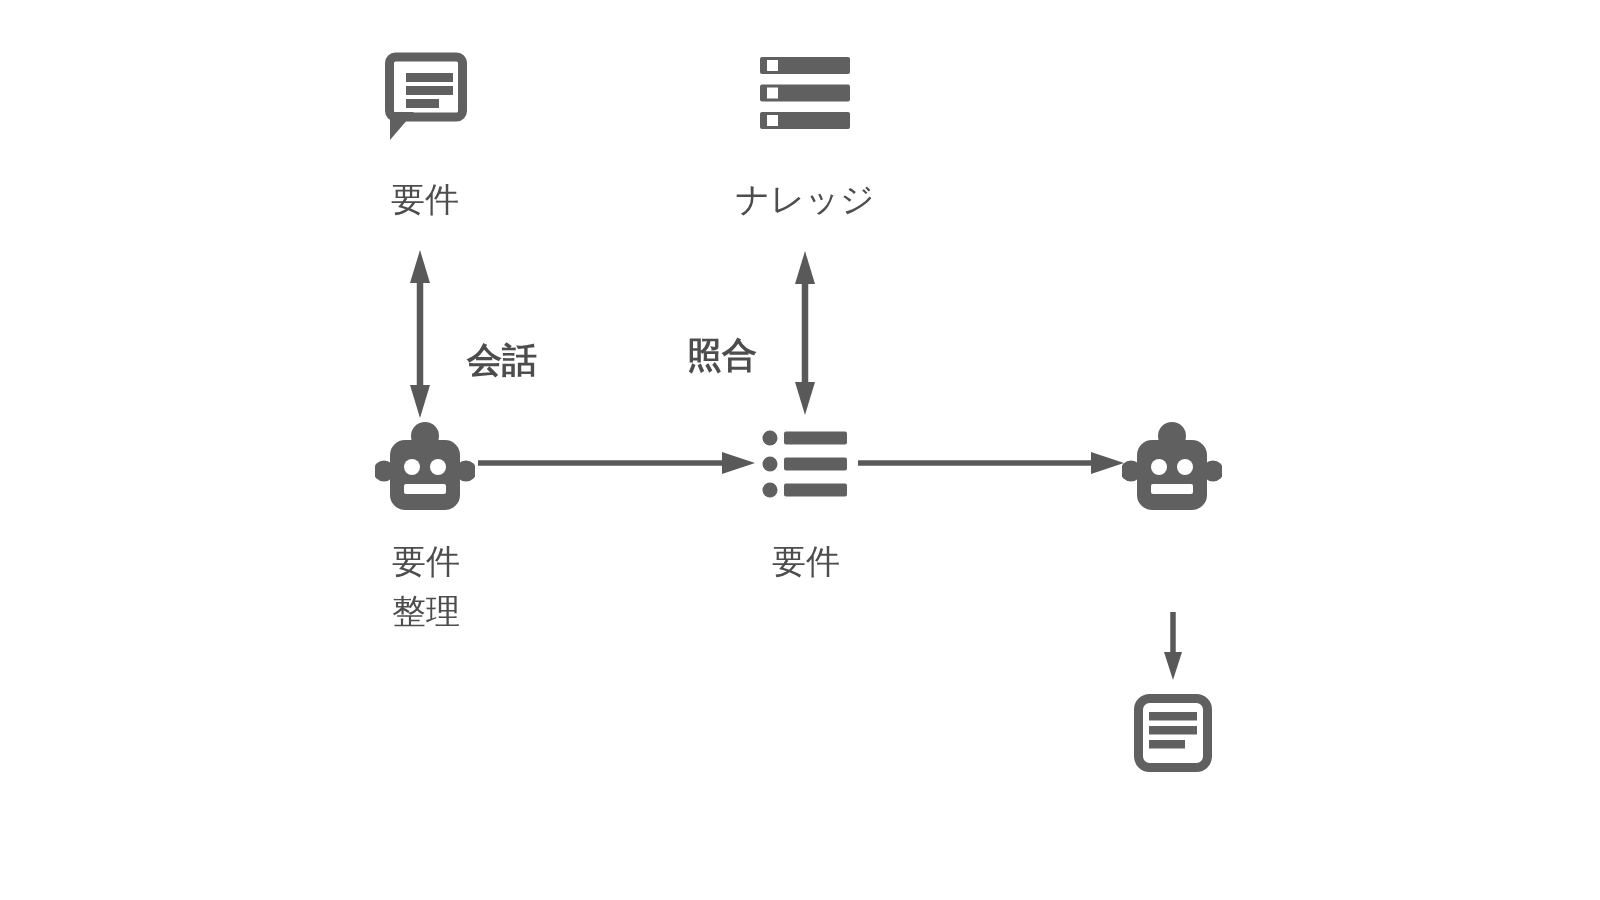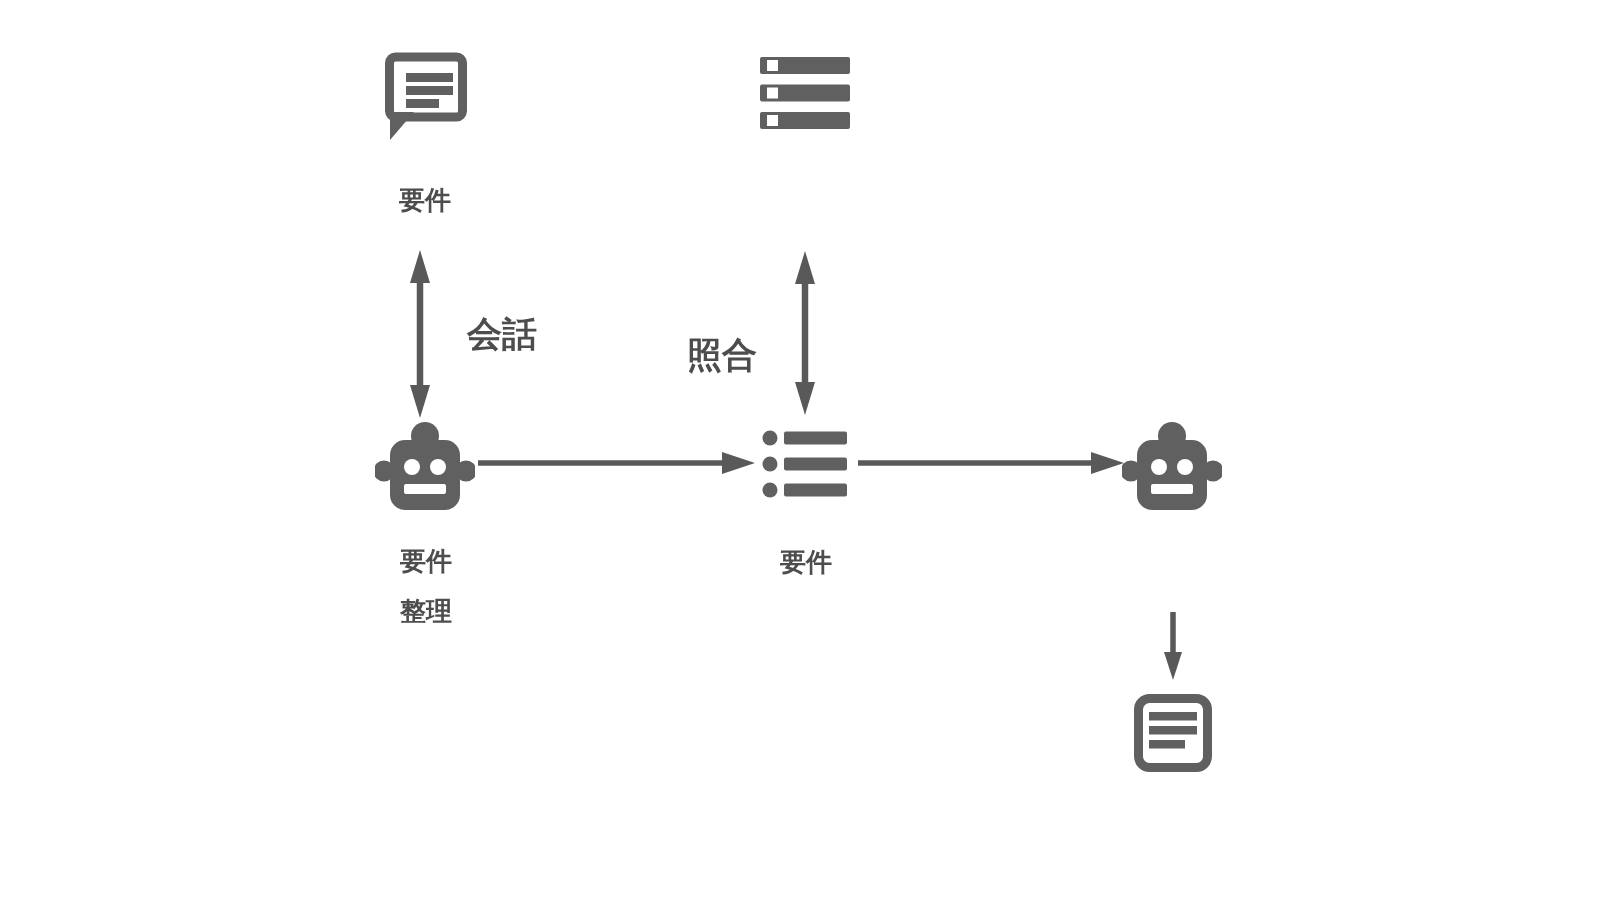--- a/index.html
+++ b/index.html
@@ -3,21 +3,21 @@
 <meta charset="utf-8">
 <style>
   html,body{margin:0;padding:0;background:#ffffff;}
   #stage{
     position:relative;width:1600px;height:900px;background:#ffffff;overflow:hidden;
     font-family:"DejaVu Sans","Liberation Sans",sans-serif;
   }
   .abs{position:absolute;}
   .node-label{
     position:absolute;transform:translate(-50%,-50%);
-    color:#4d4d4d;font-weight:700;font-size:26px;white-space:nowrap;text-align:center;
+    color:#4d4d4d;font-weight:400;font-size:34px;white-space:nowrap;text-align:center;
   }
   .edge-label{
     position:absolute;transform:translate(-50%,-50%);
     color:#4d4d4d;font-weight:700;font-size:35px;white-space:nowrap;
   }
   .two-line{line-height:50px;}
   svg{display:block;}
 </style>
 </head>
 <body>
@@ -34,27 +34,28 @@
   <div class="node-label" style="left:425px;top:200px;">要件</div>
 
   <svg class="abs" style="left:760px;top:57px;" width="90" height="72" viewBox="0 0 90 72">
     <rect x="0" y="0" width="90" height="17" rx="2" fill="#606060"></rect>
     <rect x="0" y="27.5" width="90" height="17" rx="2" fill="#606060"></rect>
     <rect x="0" y="55" width="90" height="17" rx="2" fill="#606060"></rect>
     <rect x="7" y="3" width="11" height="11" fill="#ffffff"></rect>
     <rect x="7" y="30.5" width="11" height="11" fill="#ffffff"></rect>
     <rect x="7" y="58" width="11" height="11" fill="#ffffff"></rect>
   </svg>
+  <div class="node-label" style="left:805px;top:200px;">ナレッジ</div>
 
   <svg class="abs" style="left:407px;top:250px;" width="26" height="168" viewBox="0 0 26 168">
     <line x1="13" y1="28" x2="13" y2="140" stroke="#595959" stroke-width="6.5"></line>
     <polygon points="13,0 23,33 3,33" fill="#595959"></polygon>
     <polygon points="13,168 3,135 23,135" fill="#595959"></polygon>
   </svg>
-  <div class="edge-label" style="left:502px;top:334px;">会話</div>
+  <div class="edge-label" style="left:502px;top:360px;">会話</div>
 
   <svg class="abs" style="left:792px;top:251px;" width="26" height="164" viewBox="0 0 26 164">
     <line x1="13" y1="28" x2="13" y2="136" stroke="#595959" stroke-width="6.5"></line>
     <polygon points="13,0 23,33 3,33" fill="#595959"></polygon>
     <polygon points="13,164 3,131 23,131" fill="#595959"></polygon>
   </svg>
   <div class="edge-label" style="left:722px;top:343px;margin-top:12px;">照合</div>
 
   <svg class="abs" style="left:375px;top:420px;" width="100" height="90" viewBox="0 0 100 90">
     <circle cx="50" cy="16" r="14" fill="#606060"></circle>

